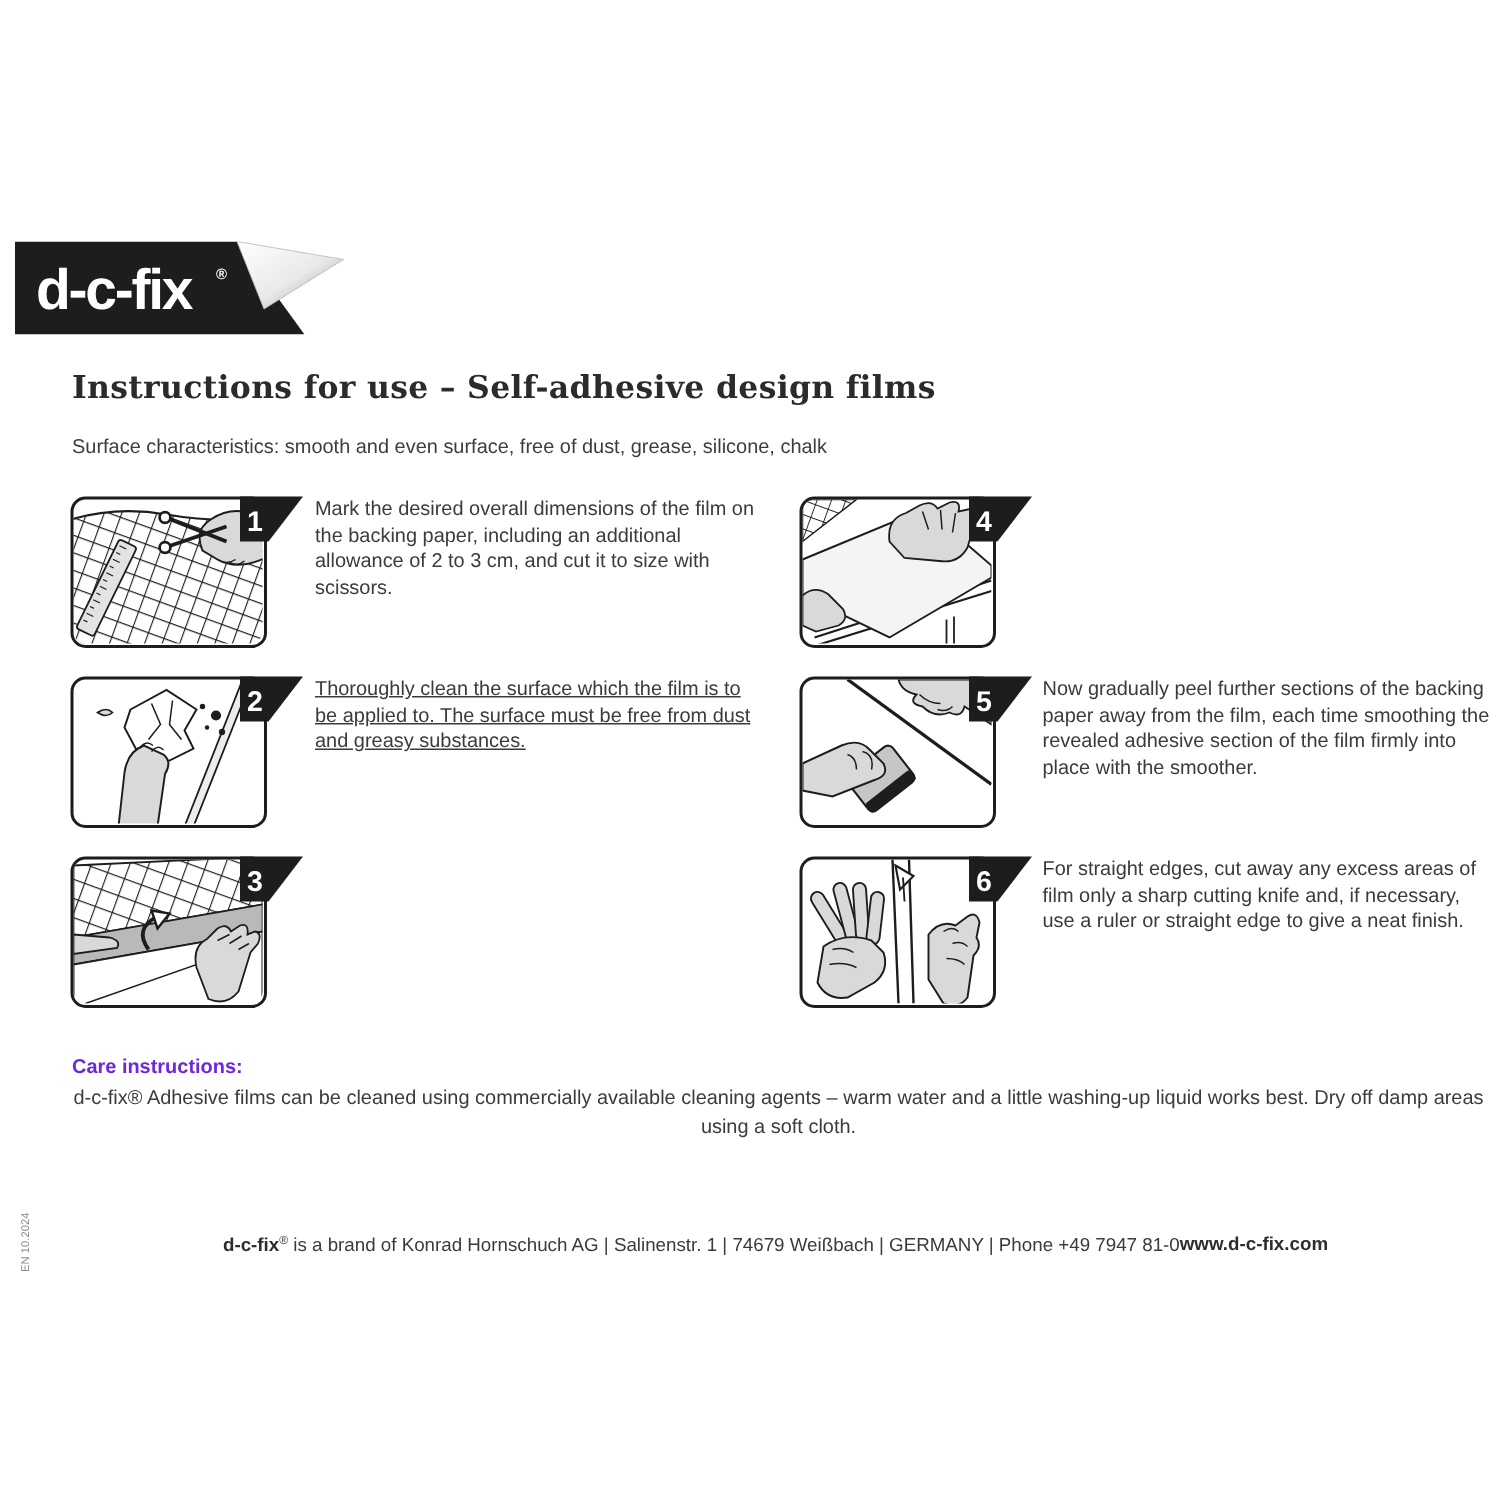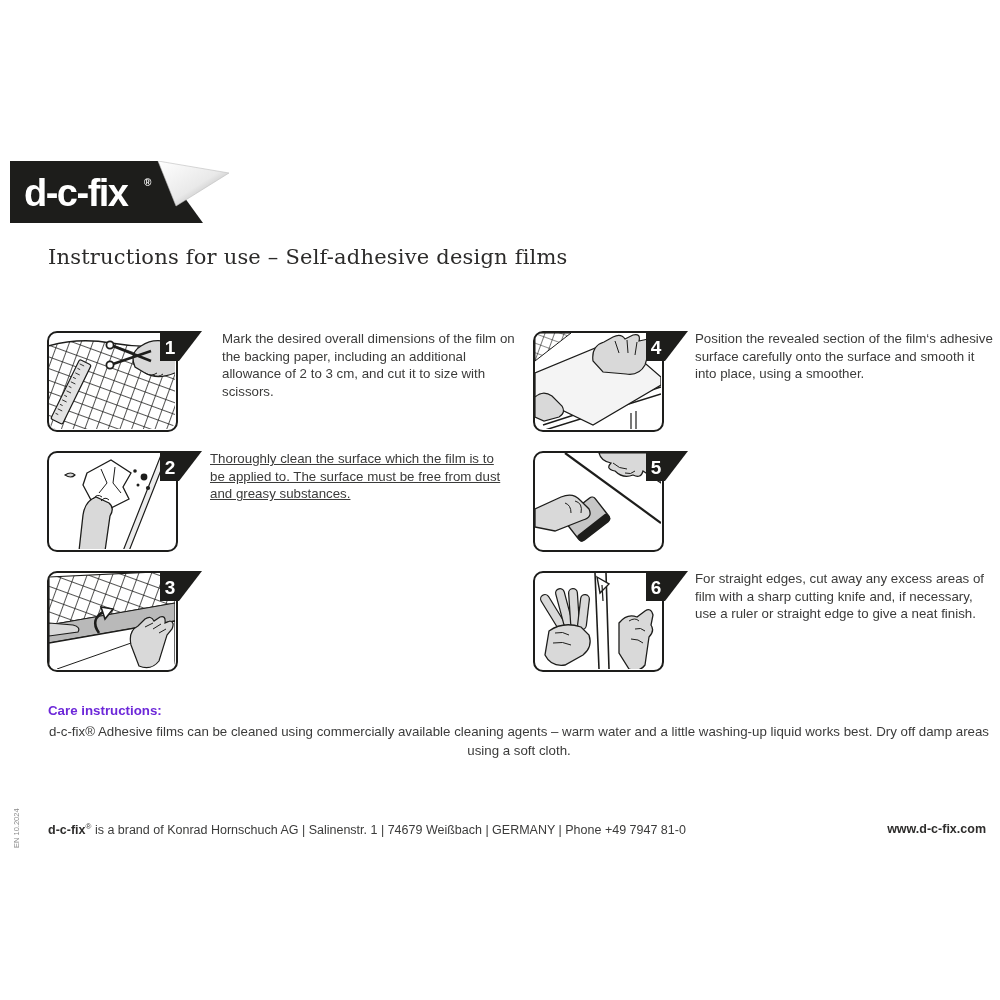--- a/index.html
+++ b/index.html
@@ -4,42 +4,42 @@
 <style>
   * { margin:0; padding:0; box-sizing:border-box; }
   html,body { background:#ffffff; }
   body { font-family:"Liberation Sans", sans-serif; color:#3b3b3a; }
   .sheet { position:relative; width:1000px; height:1000px; background:#ffffff; overflow:hidden; }
 
   
   .logo { position:absolute; left:10px; top:161px; width:222px; height:62px; }
 
   
-  .title { position:absolute; left:48px; top:245px; font-family:"DejaVu Serif", serif; font-weight:normal; font-size:21px; color:#2c2b2a; letter-spacing:.2px; }
+  .title { position:absolute; left:48px; top:245px; font-family:"DejaVu Serif", serif; font-weight:bold; font-size:21px; color:#2c2b2a; letter-spacing:.2px; }
   .subtitle { position:absolute; left:48px; top:290px; font-size:13.3px; color:#3d3d3c; }
 
   
   .illus-box { position:absolute; width:131px; height:101px; border:2.5px solid #1d1d1b; border-radius:10px; background:#fff; }
   .illus-box svg.art { position:absolute; left:0; top:0; width:126px; height:96px; }
   .badge { position:absolute; top:-2.5px; right:-26px; width:42px; height:30px; overflow:visible; }
   .badge text { font-family:"Liberation Sans", sans-serif; font-weight:bold; }
   .step-text { position:absolute; width:302px; font-size:13.3px; line-height:17.6px; color:#3b3b3a; }
 
   
-  .b1 { left:47px;  top:331px; } .t1 { left:210px; top:330px;margin-left:12px; }
+  .b1 { left:47px;  top:331px; } .t1 { left:210px; top:330px; }
   .b2 { left:47px;  top:451px; } .t2 { left:210px; top:450px;text-decoration:underline; }
   .b3 { left:47px;  top:571px; } .t3 { left:210px; top:570px; }
   .b4 { left:533px; top:331px; } .t4 { left:695px; top:330px; }
   .b5 { left:533px; top:451px; } .t5 { left:695px; top:450px; }
   .b6 { left:533px; top:571px; } .t6 { left:695px; top:570px; }
 
   
   .care-head { position:absolute; left:48px; top:703px; font-size:13.3px; font-weight:bold; color:#6d28d9; }
   .care-body { position:absolute; left:48px; top:723px; width:942px; font-size:13.3px; line-height:18.5px; color:#3b3b3a;text-align:center; }
-  .footer { position:absolute; left:48px; top:822px; width:938px; display:flex; justify-content:space-between; font-size:12.5px; color:#3b3b3a; }
+  .footer { position:absolute; left:48px; top:822px; width:938px; display:flex; justify-content:center; font-size:12.5px; color:#3b3b3a; }
   .footer .b { font-weight:bold; color:#2e2d2c; }
   .footer sup { font-size:8px; }
   .site { font-weight:bold; color:#2e2d2c; }
   .edge-note { position:absolute; left:12px; top:848px; transform:rotate(-90deg); transform-origin:left top; font-size:7.5px; color:#8a8a8a; white-space:nowrap; }
 </style>
 </head>
 <body>
 
 <div class="sheet">
 
@@ -51,20 +51,21 @@
         <stop offset="1" stop-color="#8f8f8f"></stop>
       </linearGradient>
     </defs>
     <path d="M0 0 H148 L193 62 H0 Z" fill="#1d1d1b"></path>
     <path d="M148 0 L219 12 L166 45 Z" fill="url(#curl)" stroke="#bdbdbd" stroke-width="0.6"></path>
     <text x="14" y="45" font-family="Liberation Sans, sans-serif" font-weight="bold" font-size="38" letter-spacing="-1.5" fill="#ffffff">d-c-fix</text>
     <text x="134" y="25" font-family="Liberation Sans, sans-serif" font-weight="bold" font-size="10" fill="#ffffff">®</text>
   </svg>
 
   <h1 class="title">Instructions for use – Self-adhesive design films</h1>
+  <p class="subtitle">Surface characteristics: smooth and even surface, free of dust, grease, silicone, chalk</p>
 
   <div class="illus-box b1">
     <svg class="art" viewBox="0 0 126 96">
       <defs>
         <pattern id="g1" width="11" height="11" patternUnits="userSpaceOnUse" patternTransform="rotate(20)">
           <path d="M0 0H11M0 0V11" stroke="#1d1d1b" stroke-width="1.5" fill="none"></path>
         </pattern>
         <clipPath id="c1">
             <rect x="0" y="0" width="126" height="96" rx="8"></rect>
           </clipPath>
@@ -163,21 +164,20 @@
         <path d="M58 28 Q56 13 69 9 L78 4 Q86 0 90 6 L98 2 Q106 0 104 8 L113 6 Q119 7 115 15 L110 32 Q104 43 91 41 L68 39 Z" fill="#d9d9d9" stroke="#1d1d1b" stroke-width="1.2"></path>
         <path d="M80 8 L84 20 M92 7 L93 20 M102 9 L100 22" fill="none" stroke="#1d1d1b" stroke-width="1"></path>
         <path d="M0 64 Q8 57 17 63 L27 73 Q31 80 24 84 L9 88 L0 84 Z" fill="#d9d9d9" stroke="#1d1d1b" stroke-width="1.2"></path>
       </g>
     </svg>
     <svg class="badge" viewBox="0 0 42 30">
       <polygon points="0,0 42,0 19,30 0,30" fill="#1d1d1b"></polygon>
       <text x="10" y="23" font-size="19" fill="#ffffff" text-anchor="middle">4</text>
     </svg>
   </div>
-  <p class="step-text t4">Position the revealed section of the film‘s adhesive surface carefully onto the surface and smooth it into place, using a smoother.</p>
 
   <div class="illus-box b5">
     <svg class="art" viewBox="0 0 126 96">
       <defs>
           <clipPath id="c5">
             <rect x="0" y="0" width="126" height="96" rx="8"></rect>
           </clipPath>
         </defs>
       <g clip-path="url(#c5)">
         <path d="M30 0 L126 70" stroke="#1d1d1b" stroke-width="2.2"></path>
@@ -189,20 +189,21 @@
         </g>
         <path d="M0 56 L26 44 Q38 39 45 47 L54 56 Q58 64 48 67 L20 78 L0 74 Z" fill="#d9d9d9" stroke="#1d1d1b" stroke-width="1.3"></path>
         <path d="M40 48 Q48 50 46 60 M30 50 q6 2 6 10" fill="none" stroke="#1d1d1b" stroke-width="1"></path>
       </g>
     </svg>
     <svg class="badge" viewBox="0 0 42 30">
       <polygon points="0,0 42,0 19,30 0,30" fill="#1d1d1b"></polygon>
       <text x="10" y="23" font-size="19" fill="#ffffff" text-anchor="middle">5</text>
     </svg>
   </div>
+  <p class="step-text t5">Now gradually peel further sections of the backing paper away from the film, each time smoothing the revealed adhesive section of the film firmly into place with the smoother.</p>
 
   <div class="illus-box b6">
     <svg class="art" viewBox="0 0 126 96">
       <defs>
           <clipPath id="c6">
             <rect x="0" y="0" width="126" height="96" rx="8"></rect>
           </clipPath>
         </defs>
       <g clip-path="url(#c6)">
         <path d="M60 0 L64 96 M71 0 L74 96" stroke="#1d1d1b" stroke-width="1.6"></path>
@@ -220,21 +221,21 @@
         <path d="M20 60 q8 -2 14 2 M18 70 q10 -2 18 2" fill="none" stroke="#1d1d1b" stroke-width="1"></path>
         <path d="M84 50 Q92 40 102 44 L110 38 Q116 34 118 42 L116 52 Q120 58 114 64 L110 92 Q104 100 94 96 L84 80 Z" fill="#d9d9d9" stroke="#1d1d1b" stroke-width="1.3"></path>
         <path d="M94 48 q6 -4 10 0 M100 56 q6 -2 10 2 M96 66 q8 0 12 4" fill="none" stroke="#1d1d1b" stroke-width="1"></path>
       </g>
     </svg>
     <svg class="badge" viewBox="0 0 42 30">
       <polygon points="0,0 42,0 19,30 0,30" fill="#1d1d1b"></polygon>
       <text x="10" y="23" font-size="19" fill="#ffffff" text-anchor="middle">6</text>
     </svg>
   </div>
-  <p class="step-text t6">For straight edges, cut away any excess areas of film with a sharp cutting knife and, if necessary, use a ruler or straight edge to give a neat finish.</p>
+  <p class="step-text t6">For straight edges, cut away any excess areas of film only a sharp cutting knife and, if necessary, use a ruler or straight edge to give a neat finish.</p>
 
   <p class="care-head">Care instructions:</p>
   <p class="care-body">d-c-fix® Adhesive films can be cleaned using commercially available cleaning agents – warm water and a little washing-up liquid works best. Dry off damp areas using a soft cloth.</p>
 
   <div class="footer">
     <span><span class="b">d-c-fix</span><sup>®</sup><span> is a brand of Konrad Hornschuch AG | Salinenstr. 1 | 74679 Weißbach | GERMANY | Phone +49 7947 81-0</span></span>
     <span class="site">www.d-c-fix.com</span>
   </div>
 
   <div class="edge-note">EN 10.2024</div>

